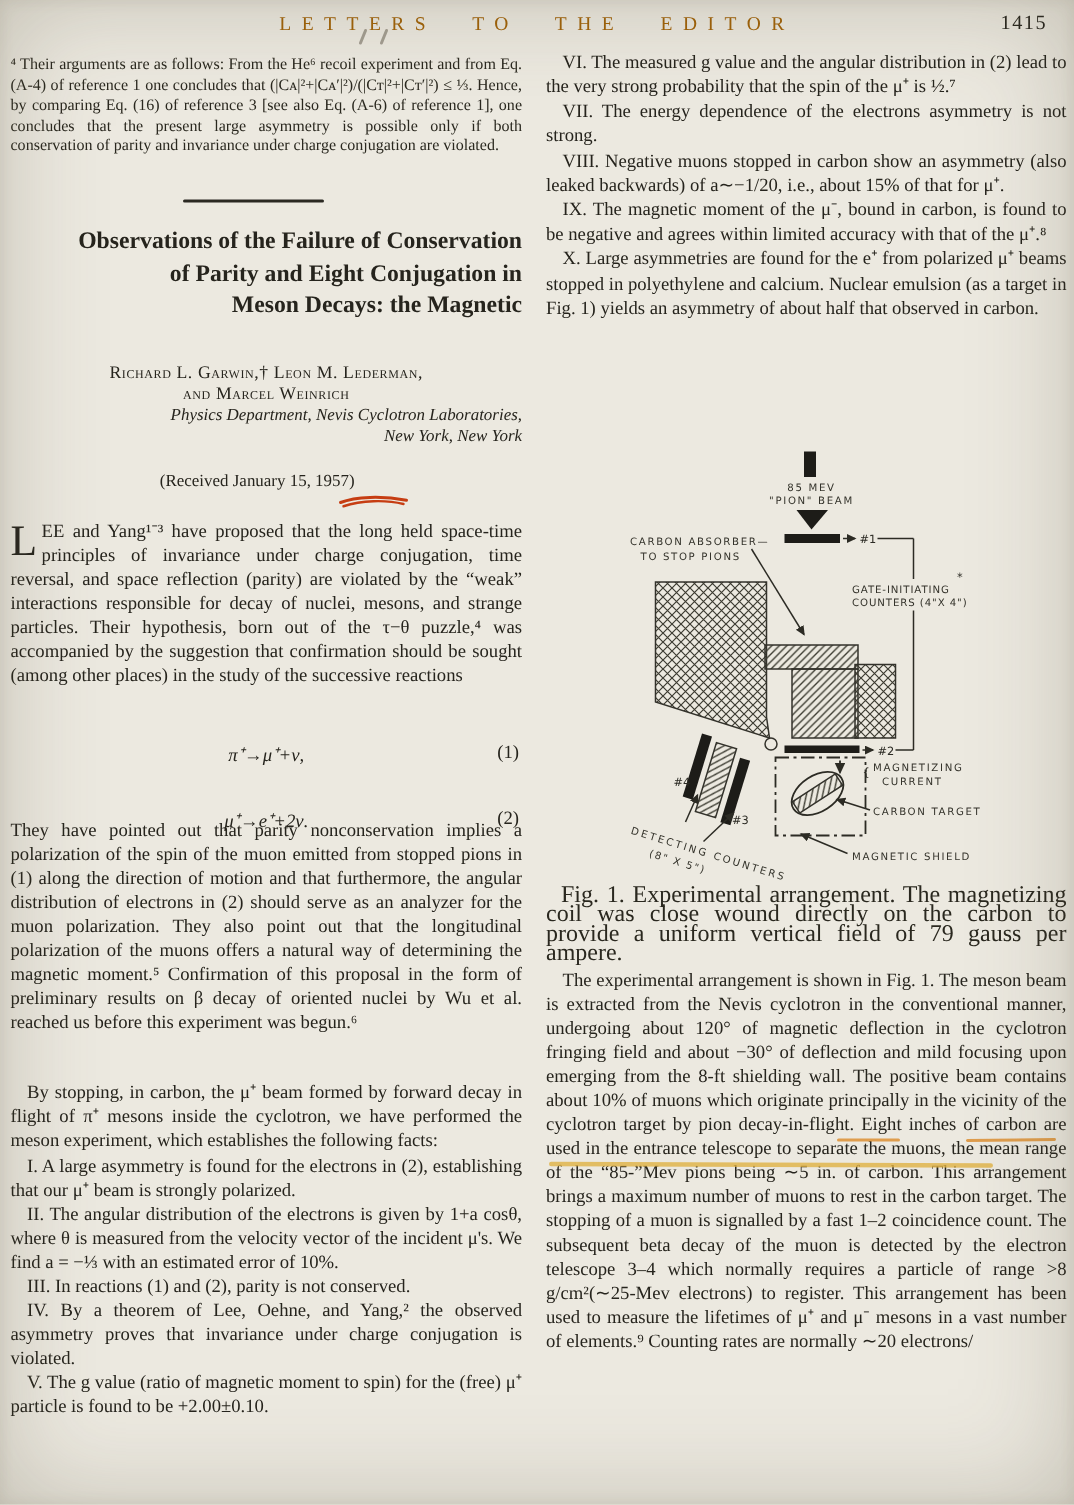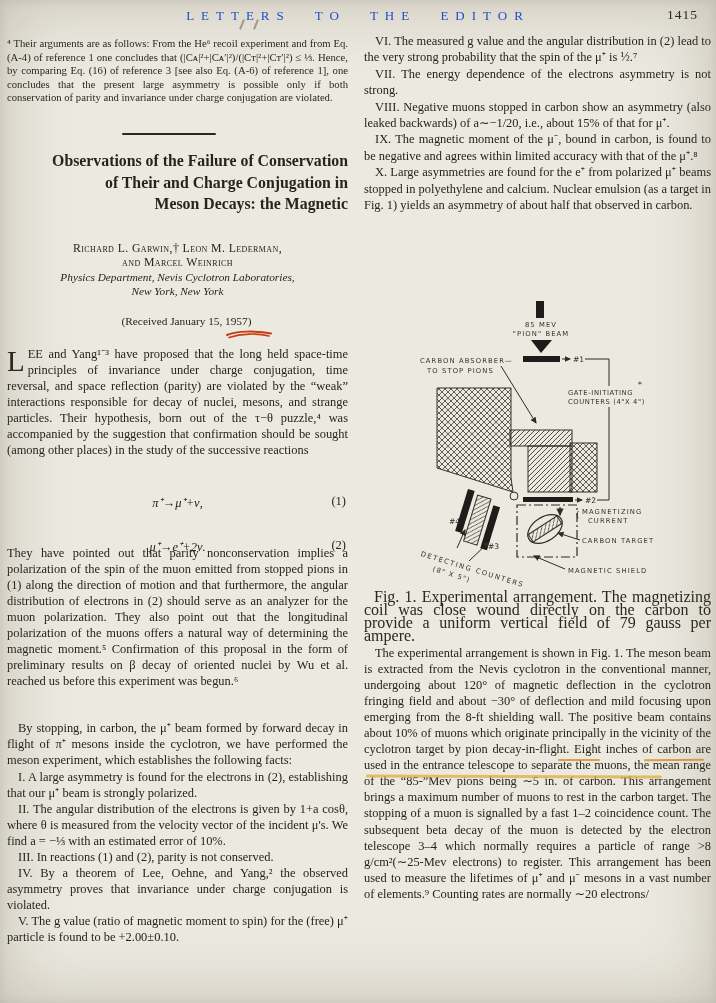--- a/index.html
+++ b/index.html
@@ -6,29 +6,29 @@
   body{
     width:716px;height:1003px;position:relative;overflow:hidden;
     background:#ece9e0;
     font-family:"Liberation Serif",serif;color:#26241d;
   }
   .abs{position:absolute;}
   .vignette{left:0;top:0;width:716px;height:1003px;pointer-events:none;
     box-shadow:inset 0 0 70px rgba(90,82,60,.28), inset 0 0 10px rgba(90,82,60,.12);}
   
   .journal-header{left:0;top:8px;width:716px;text-align:center;
-    font-size:13px;letter-spacing:7px;word-spacing:14px;color:#1d4ed8;}
+    font-size:13px;letter-spacing:7px;word-spacing:14px;color:#a16207;}
   .page-number{right:18px;top:7px;font-size:13.5px;letter-spacing:1px;}
   
   .body-text{font-size:12.45px;line-height:16.05px;text-align:justify;color:#26241d;}
   .small-text{font-size:10.7px;line-height:13.5px;text-align:justify;color:#2a281f;}
   .sep-rule{height:2px;background:#2b2922;border-radius:1px;}
   .paper-title{width:341px;text-align:right;font-size:15.8px;line-height:21.5px;font-weight:bold;color:#26241d;}
   .authors{width:341px;text-align:center;font-variant:small-caps;font-size:11.8px;line-height:14px;letter-spacing:.4px;}
-  .affiliation{width:341px;text-align:center;font-style:italic;font-size:11.3px;line-height:13.5px;}
+  .affiliation{width:341px;text-align:right;font-style:italic;font-size:11.3px;line-height:13.5px;}
   .received{width:341px;text-align:center;font-size:11.3px;}
   .dropcap{float:left;font-size:29px;line-height:26px;padding:2px 3px 0 0;font-weight:normal;}
   .eq-row{width:341px;position:relative;font-size:12.5px;}
   .eq-formula{display:block;text-align:center;font-style:italic;}
   .eq-number{position:absolute;right:2px;top:0;font-style:normal;}
   .finding{text-indent:11px;}
   .indent{text-indent:11px;}
   .caption-text{font-size:16px;line-height:12.9px;text-align:justify;text-indent:10px;color:#2a281f;}
   
   .pencil-slash{width:2px;height:11px;background:rgba(125,119,104,.65);transform:rotate(22deg);border-radius:1px;}
@@ -47,35 +47,35 @@
 <div class="abs page-number">1415</div>
 <div class="abs pencil-slash" style="left:241px;top:19px;"></div>
 <div class="abs pencil-slash" style="left:255px;top:19px;"></div>
 
 <div class="abs small-text" style="left:7px;top:37px;width:341px;">⁴ Their arguments are as follows: From the He⁶ recoil experiment and from Eq. (A-4) of reference 1 one concludes that (|Cᴀ|²+|Cᴀ′|²)/(|Cᴛ|²+|Cᴛ′|²) ≤ ⅓. Hence, by comparing Eq. (16) of reference 3 [see also Eq. (A-6) of reference 1], one concludes that the present large asymmetry is possible only if both conservation of parity and invariance under charge conjugation are violated.</div>
 
 <div class="abs sep-rule" style="left:122px;top:133px;width:94px;"></div>
 
 <div class="abs paper-title" style="left:7px;top:150px;">
   <div>Observations of the Failure of Conservation</div>
-  <div>of Their and Charge Conjugation in</div>
+  <div>of Parity and Eight Conjugation in</div>
   <div>Meson Decays: the Magnetic</div>
 </div>
 
 <div class="abs authors" style="left:7px;top:241px;">
   <div>Richard L. Garwin,† Leon M. Lederman,</div>
   <div>and Marcel Weinrich</div>
 </div>
 
 <div class="abs affiliation" style="left:7px;top:271px;">
   <div>Physics Department, Nevis Cyclotron Laboratories,</div>
   <div>New York, New York</div>
 </div>
 
-<div class="abs received" style="left:16px;top:315px;">(Received January 15, 1957)</div>
+<div class="abs received" style="left:1px;top:315px;">(Received January 15, 1957)</div>
 
 <svg class="abs" style="left:224px;top:328px;" width="50" height="12">
   <path d="M3,7 C13,3 31,2.5 47,5.5" stroke="#c63d12" stroke-width="2" fill="none" stroke-linecap="round"></path>
   <path d="M5,9.5 C17,5.5 33,5 45,8" stroke="#c63d12" stroke-width="1.6" fill="none" stroke-linecap="round"></path>
 </svg>
 
 <div class="abs body-text" style="left:7px;top:346px;width:341px;">
   <span class="dropcap">L</span><span>EE and Yang¹⁻³ have proposed that the long held space-time principles of invariance under charge conjugation, time reversal, and space reflection (parity) are violated by the “weak” interactions responsible for decay of nuclei, mesons, and strange particles. Their hypothesis, born out of the τ−θ puzzle,⁴ was accompanied by the suggestion that confirmation should be sought (among other places) in the study of the successive reactions</span>
 </div>
 

